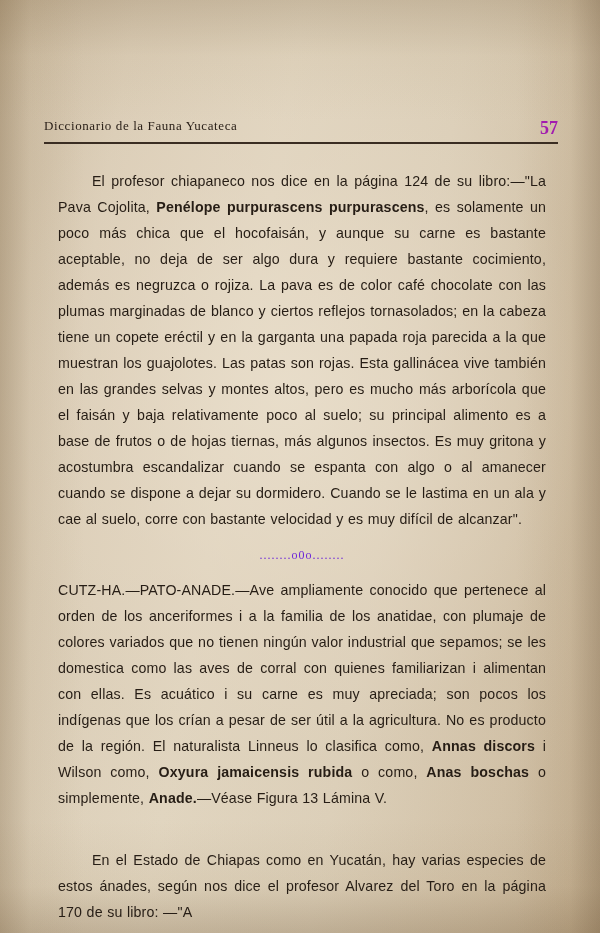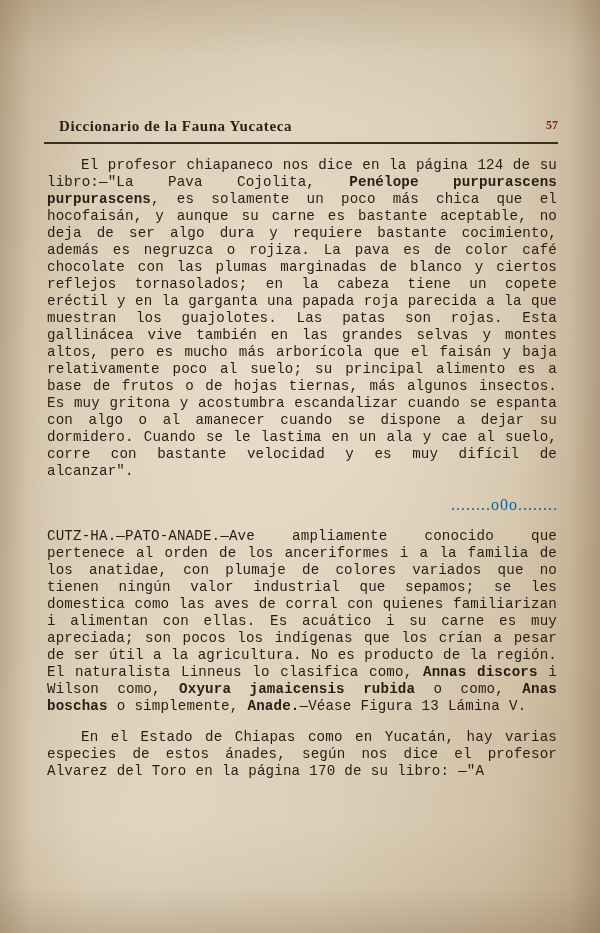--- a/index.html
+++ b/index.html
@@ -42,74 +42,74 @@
   
   .runhead {
     position: absolute;
     left: 44px;
     right: 42px;
     top: 118px;
     height: 20px;
   }
   .runhead-title {
     position: absolute;
-    left: 15px;
+    left: 0;
     top: 0;
     font-family: "Liberation Serif", serif;
-    font-size: 15px;
-    font-weight: bold;
+    font-size: 13px;
+    font-weight: normal;
     letter-spacing: 0.6px;
     color: #2b2119;
     white-space: nowrap;
   }
   .runhead-page {
     position: absolute;
     right: 0;
     top: 0;
     font-family: "Liberation Serif", serif;
-    font-size: 12px;
+    font-size: 18px;
     font-weight: bold;
-    color: #7f1d1d;
+    color: #a21caf;
   }
   .rule {
     position: absolute;
     left: 44px;
     right: 42px;
     top: 142px;
     height: 2px;
     background: #3a2d22;
   }
 
   
   .body-col {
     position: absolute;
     left: 46px;
     top: 156px;
     width: 512px;
   }
   p.para {
-    margin: 1px;
-    font-family: Liberation Mono, monospace;
+    margin: 12px;
+    font-family: Liberation Sans, sans-serif;
     font-size: 14.2px;
-    line-height: 17px;
+    line-height: 26px;
     color: #261d15;
     text-align: justify;
     text-justify: inter-word;
     letter-spacing: 0.15px;
     word-spacing: 0.4px;
   }
   p.indent { text-indent: 34px; }
   b.bold { font-weight: bold; }
 
   .divider {
     margin: 16px 0 14px 0;
-    text-align: right;
+    text-align: center;
     font-family: "Liberation Serif", serif;
-    font-size: 16px;
-    color: #0369a1;
+    font-size: 12px;
+    color: #6d28d9;
     letter-spacing: 1px;
   }
 
   .gap-sm { height: 12px; }
 
   
   .body-col, .runhead { filter: blur(0.17px); }
 </style>
 </head>
 <body>

